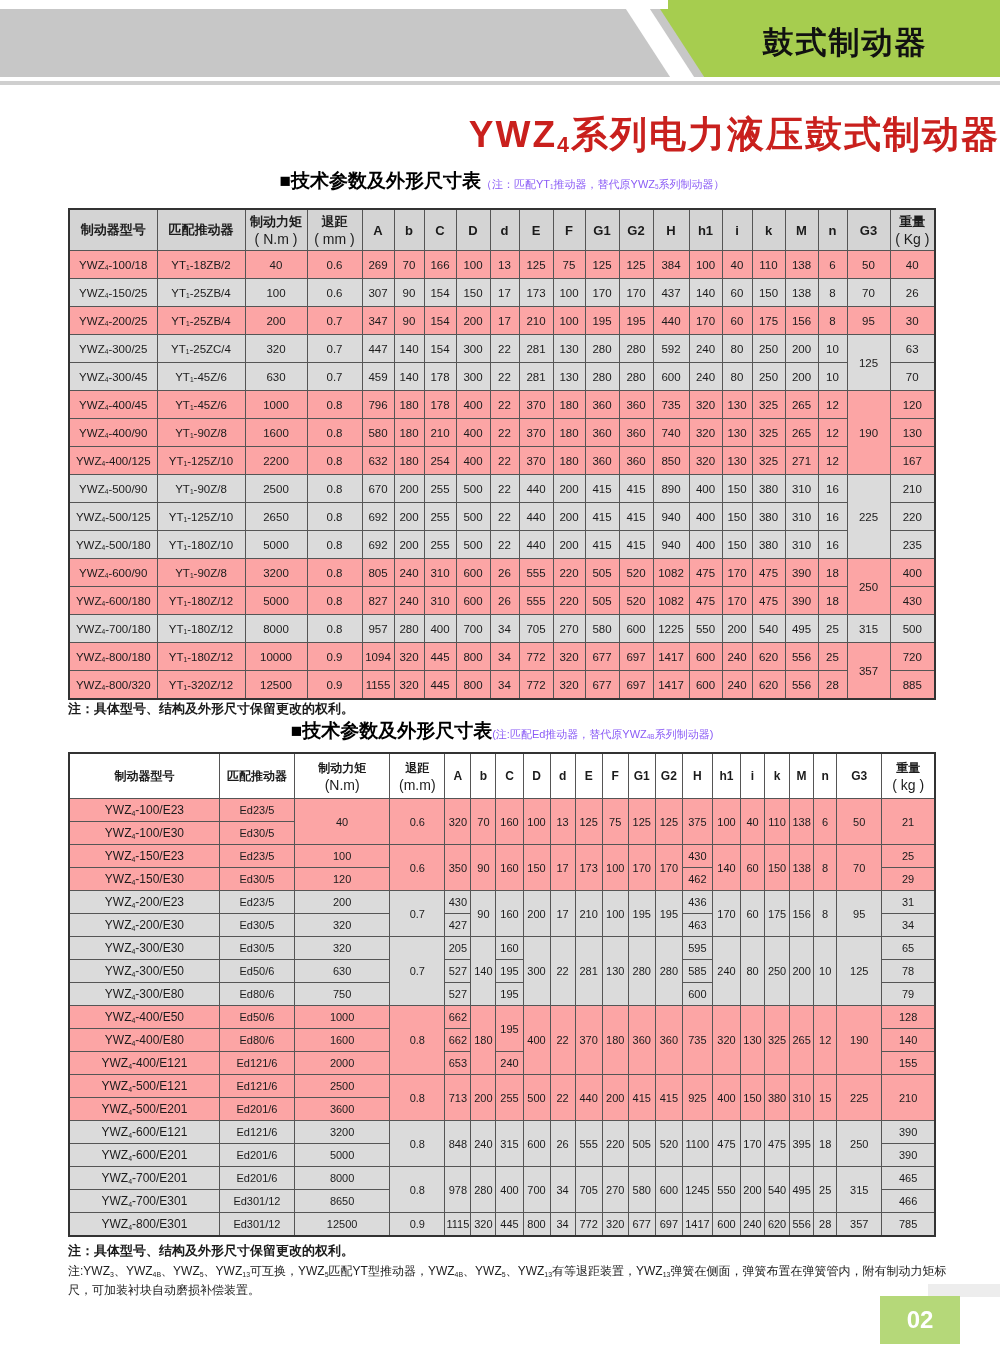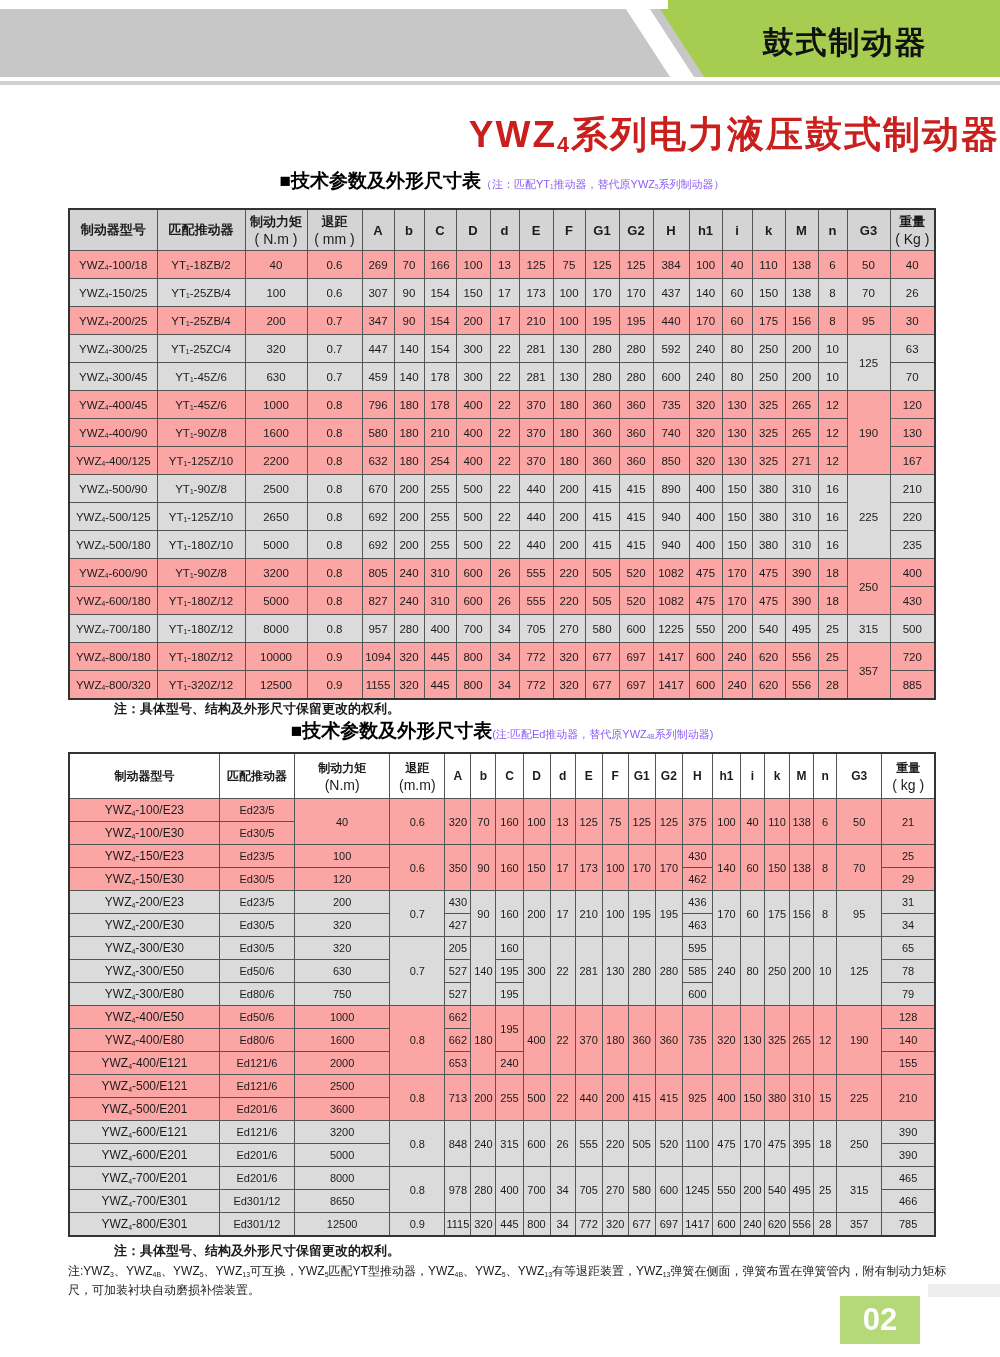--- a/index.html
+++ b/index.html
@@ -35,26 +35,26 @@
   #table1 th{font-size:13px;font-weight:bold;height:40px;background:#d4d4d4;}
   #table1 td{font-size:11.5px;height:27px;}
   #table2 th{font-size:12px;font-weight:bold;height:44px;background:#fff;}
   #table2 td{font-size:11px;height:22px;}
   #table2 td:first-child{font-size:12px;}
   tr.shade td{background:#dbdbdb;}
   .hs{font-size:14px;font-weight:normal;}
 
   
   .foot{position:absolute;left:68px;width:880px;}
-  .fn-bold{font-size:13px;font-weight:bold;margin-left:46px;}
+  .fn-bold{font-size:13px;font-weight:bold;}
   .fn1{top:700px;} .fn2{top:1242px;}
   .fn-general{top:1262px;font-size:12px;line-height:1.55;font-weight:normal;}
   .deco-bar{position:absolute;left:928px;top:1284px;width:72px;height:13px;background:#ededed;}
-  .page-badge{position:absolute;left:840px;top:1296px;width:80px;height:48px;background:#b5d879;
-       color:#fff;font-size:31px;font-weight:bold;text-align:center;line-height:48px;}
+  .page-badge{position:absolute;left:880px;top:1296px;width:80px;height:48px;background:#b5d879;
+       color:#fff;font-size:24px;font-weight:bold;text-align:center;line-height:48px;}
 </style>
 </head>
 <body>
 
 <div class="top-sliver"></div>
 <div class="gray-band"></div>
 <div class="green-trapezoid"></div>
 <div class="white-slash"></div>
 <div class="tab-label">鼓式制动器</div>
 <div class="thin-rule"></div>

